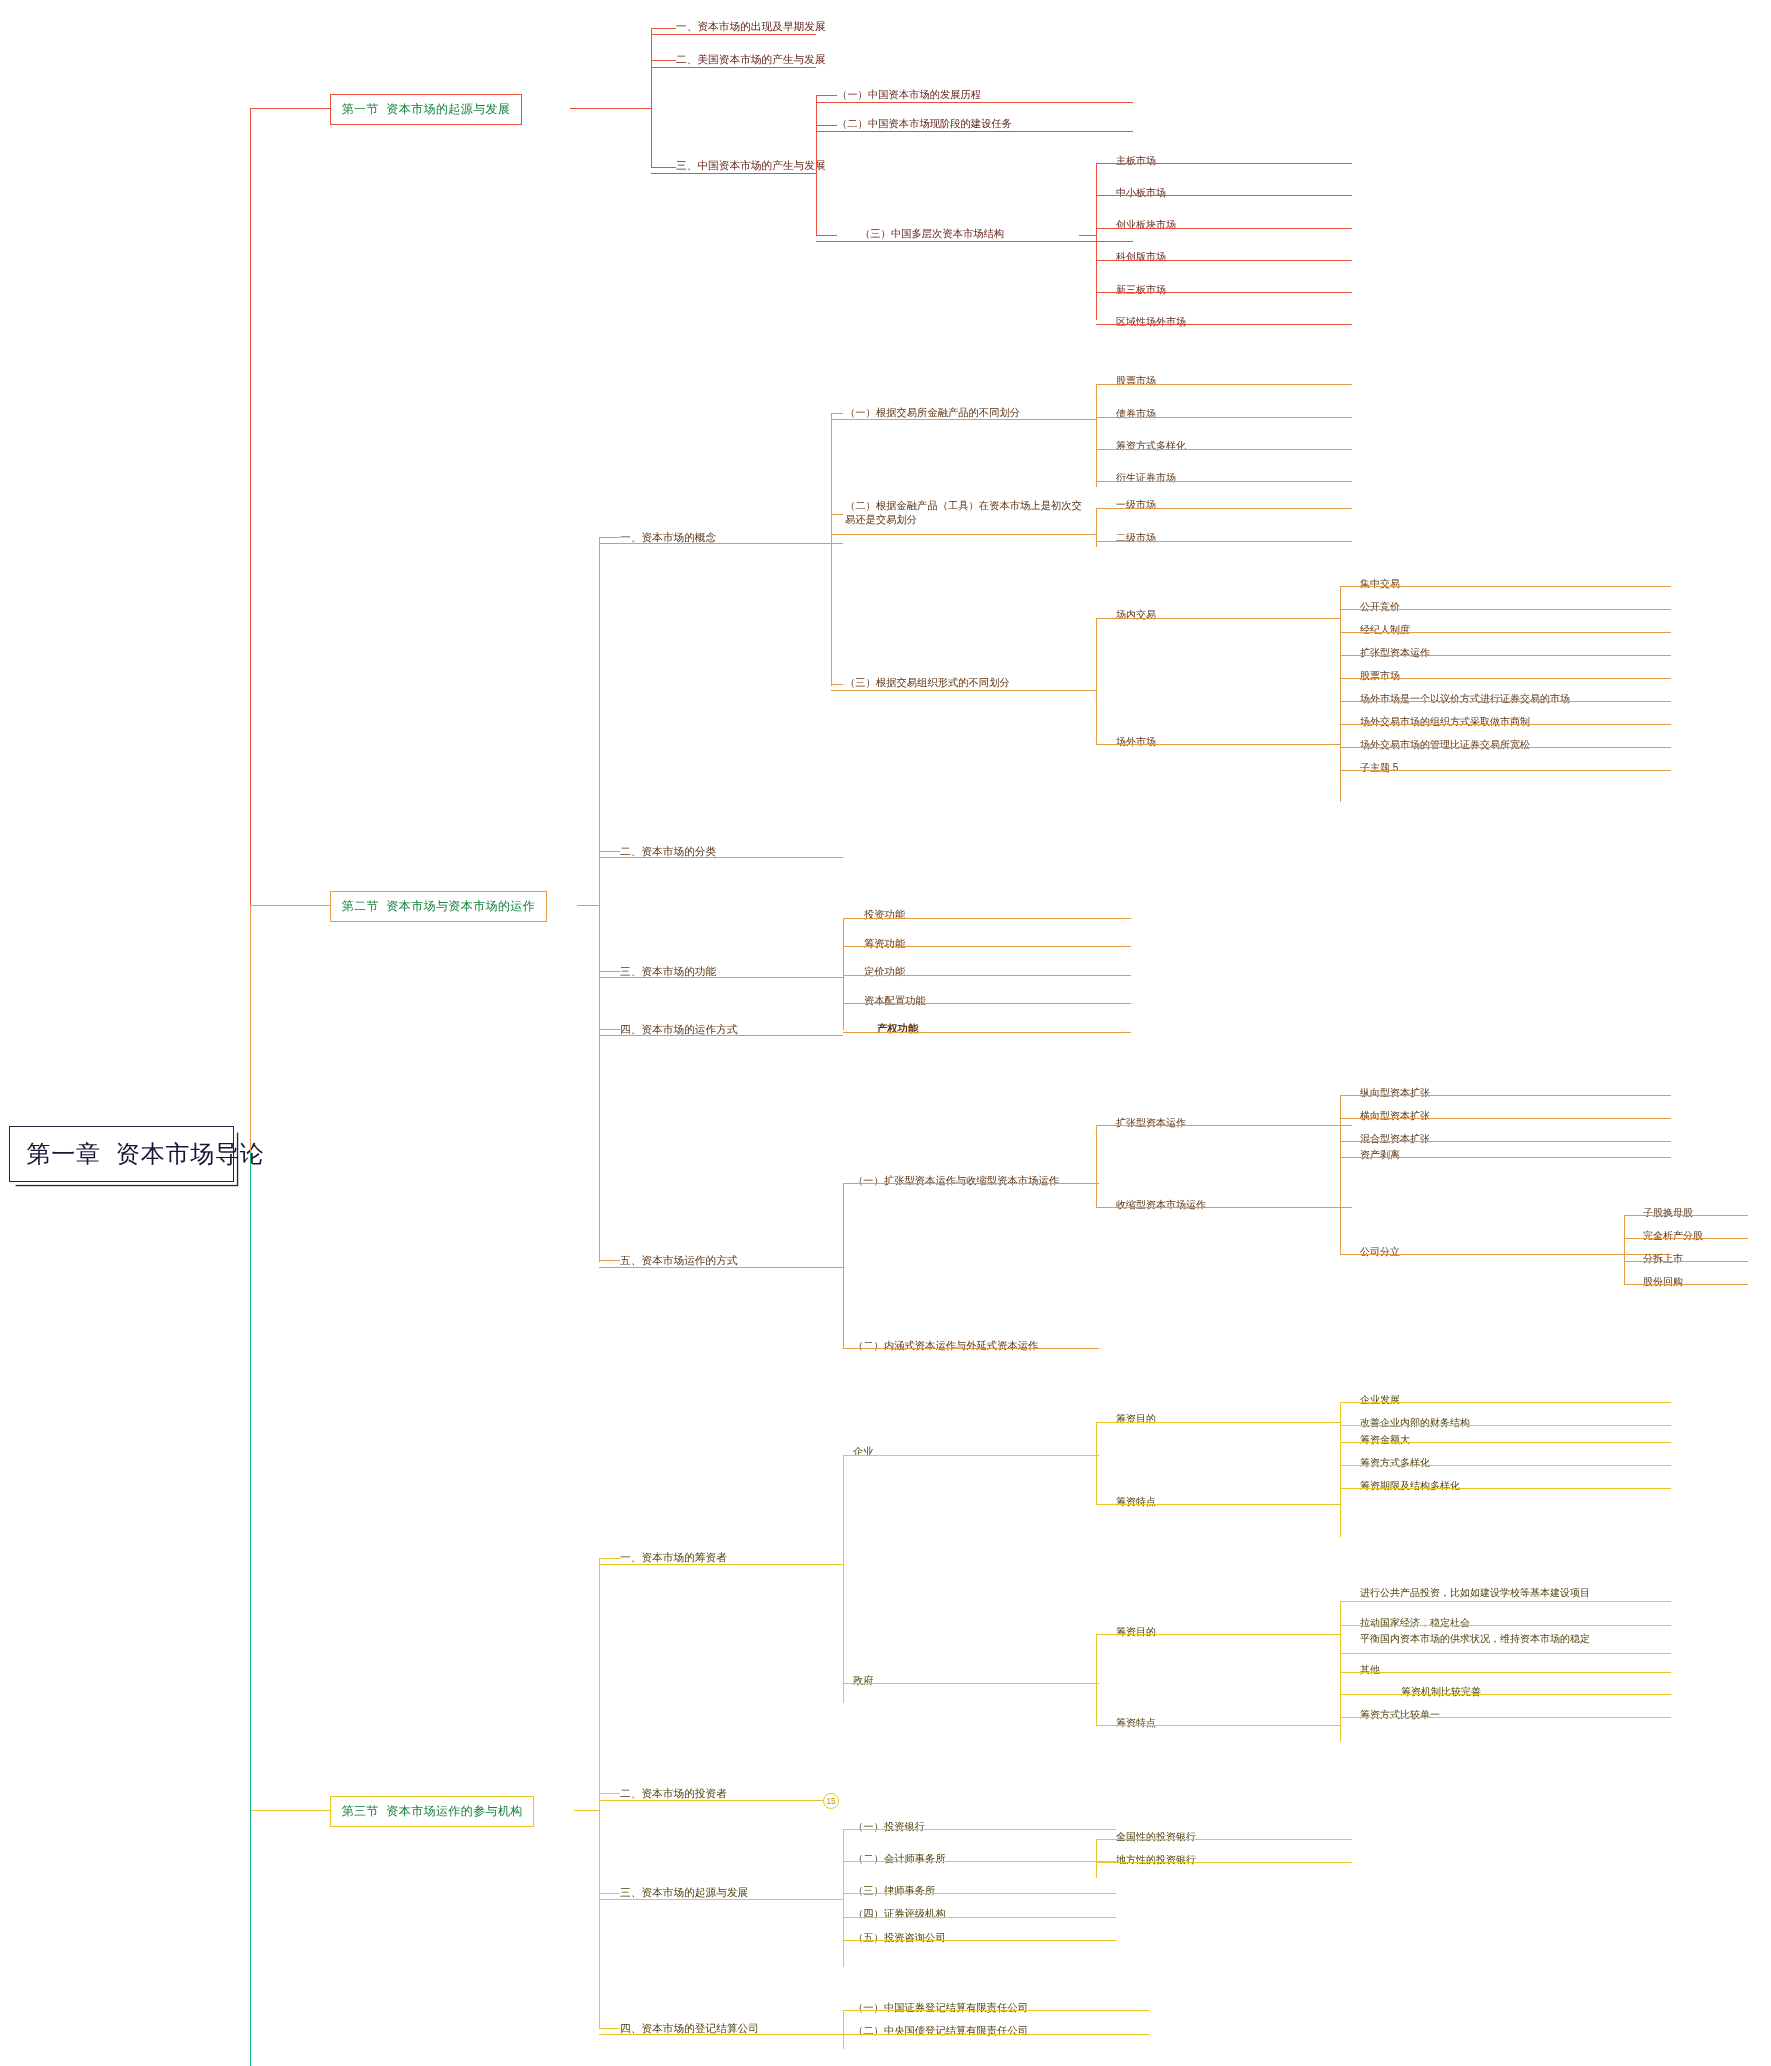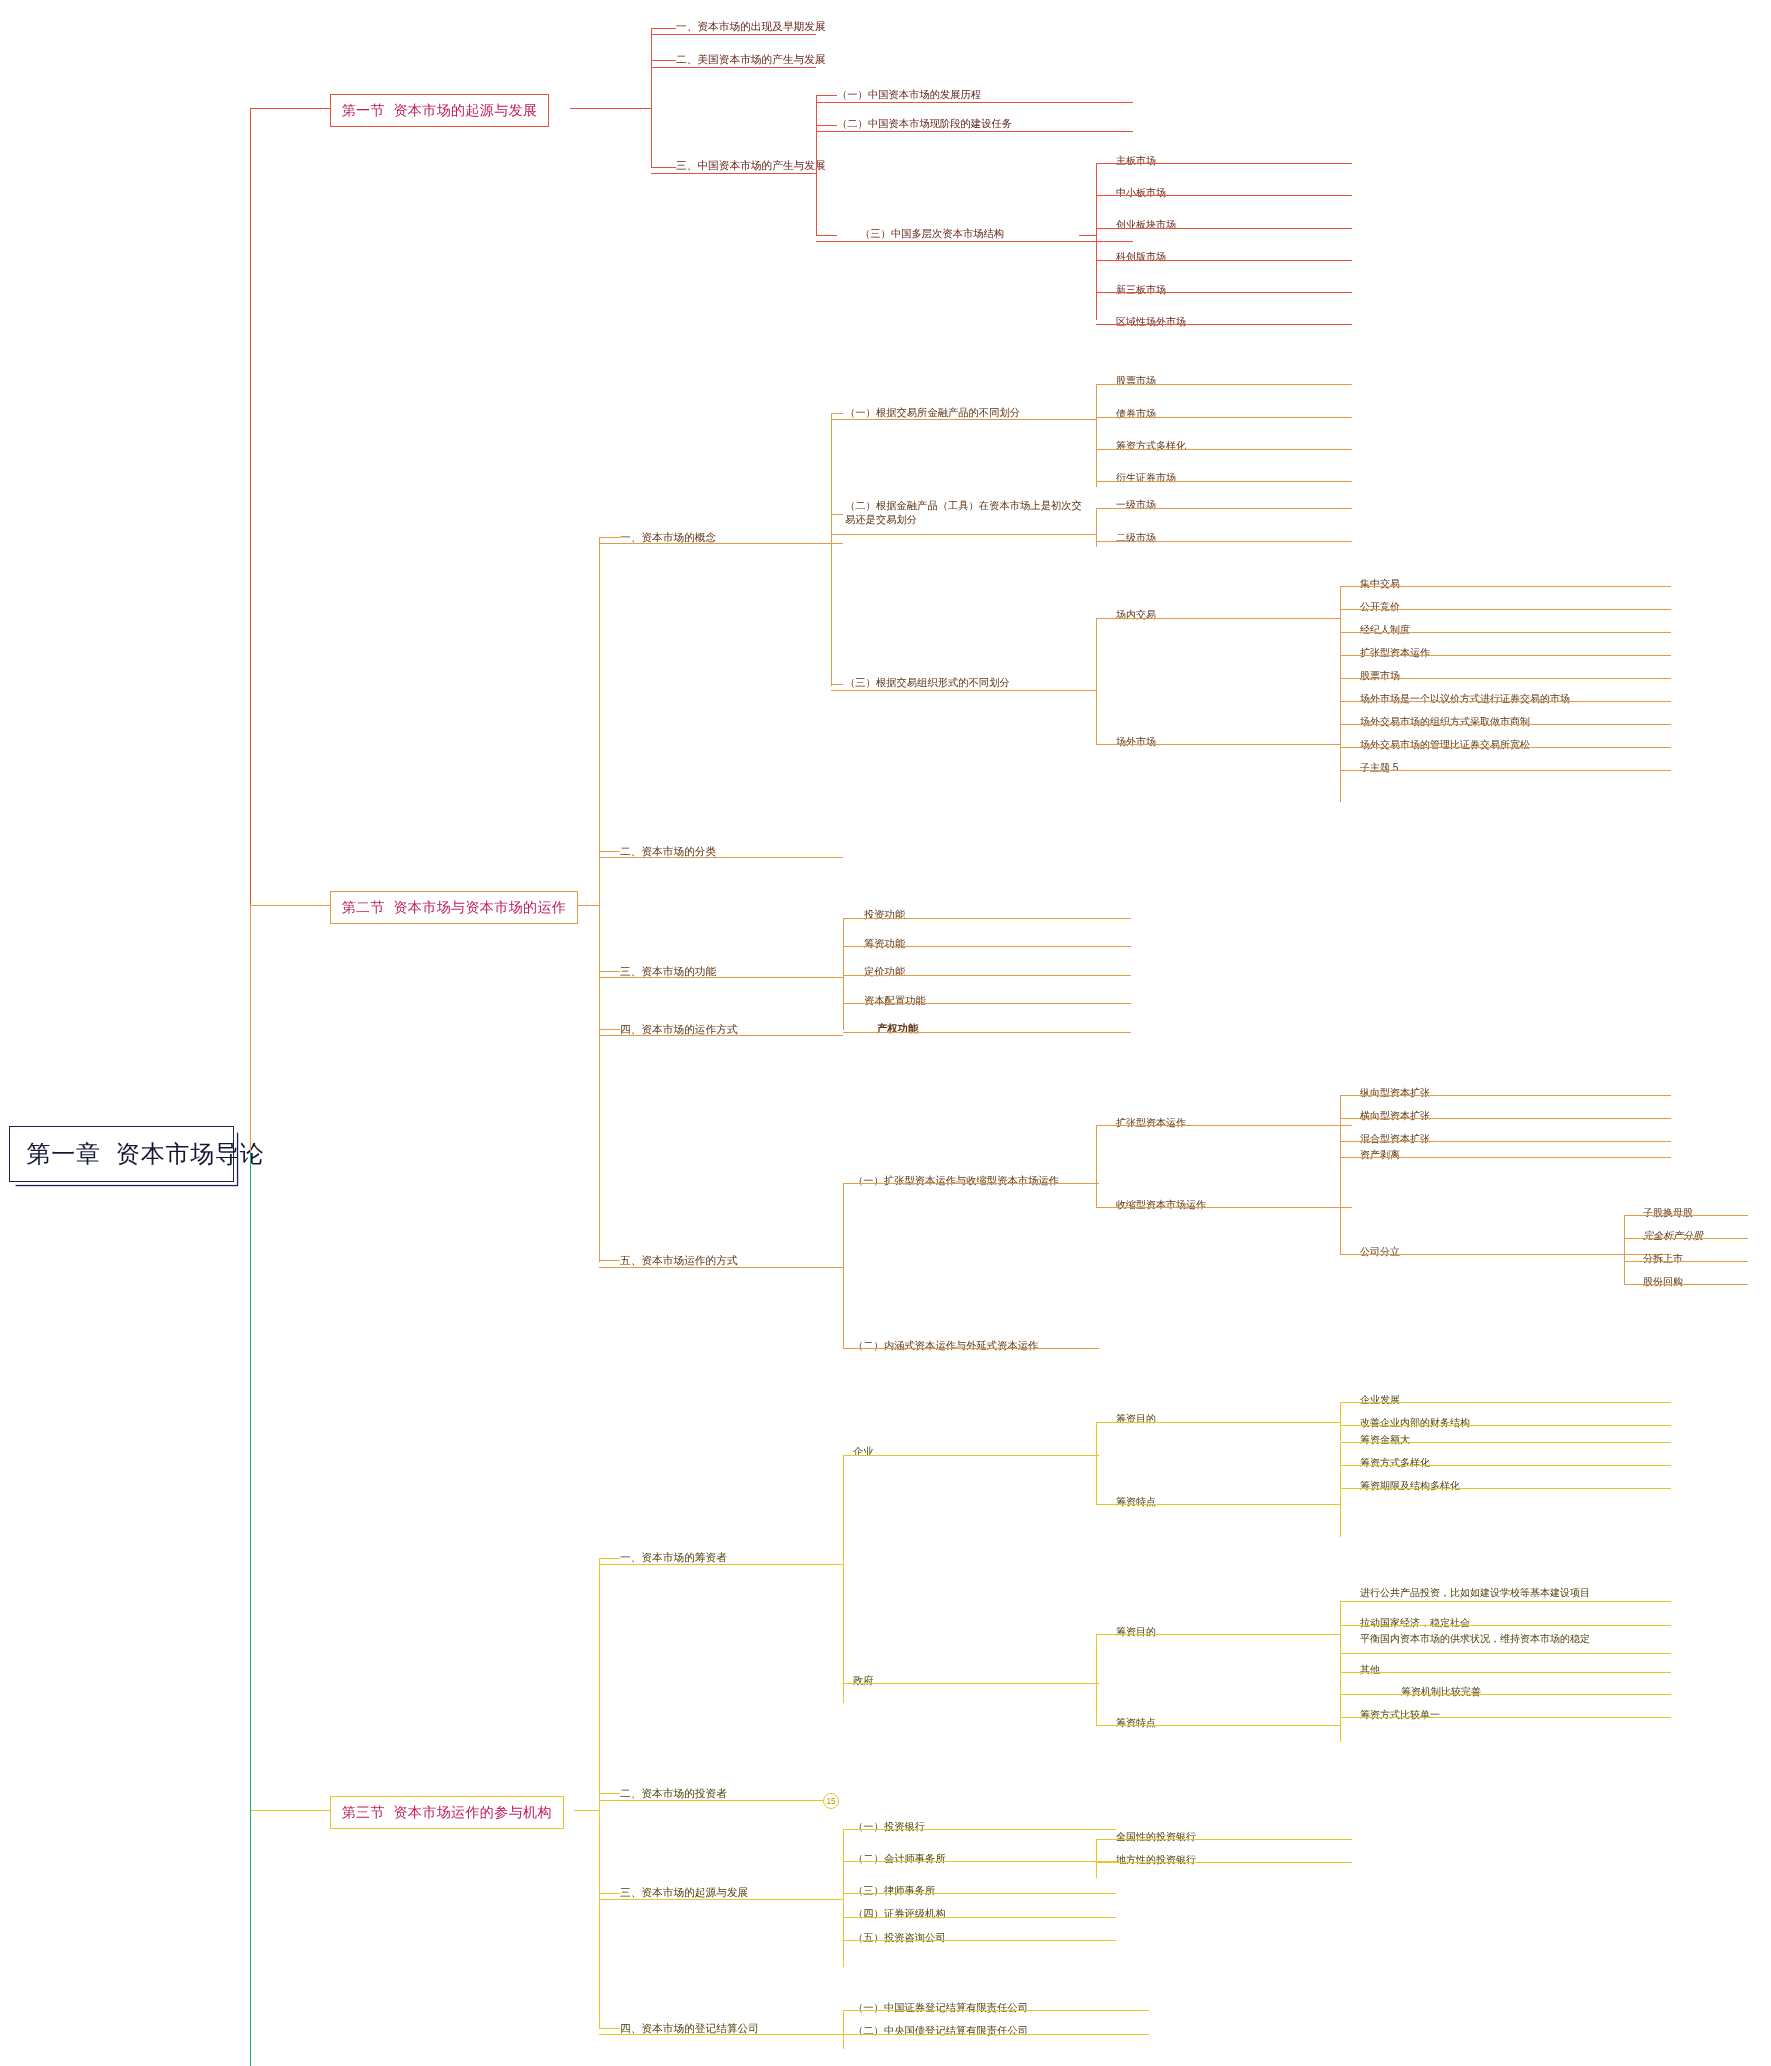--- a/index.html
+++ b/index.html
@@ -11,21 +11,21 @@
   .node.wrap{white-space:normal;}
 
   
   .root{
     border:1.2px solid #20224a;background:#fff;color:#141634;
     font-size:24px;letter-spacing:0.8px;
     padding:10.7px 16.5px;box-shadow:4.1px 4.1px 0 -1.2px #fff, 5.4px 5.4px 0 -1.2px #20224a;
   }
 
   
-  .sec{border:1.2px solid;background:#fff;padding:6.2px 10.7px;font-size:14px;color:#be185d;letter-spacing:0.4px;}
+  .sec{border:1.2px solid;background:#fff;padding:6.2px 10.7px;font-size:12px;color:#15803d;letter-spacing:0.4px;}
 
   .lvl2{font-size:10.7px;}
   .lvl3{font-size:10.3px;}
   .lvl4{font-size:10px;}
   .lvl5{font-size:10px;}
 
   
   .c-red{color:#5e1a10;}
   .c-org{color:#5b3211;}
   .c-yel{color:#4c3f06;}
@@ -243,21 +243,21 @@
   <div class="ln h org" style="left:1331px; top:1207px; width:10px;"></div>
   <div class="node lvl5 c-org" style="left:1360px; top:1148px;">资产剥离</div>
   <div class="shelf org" style="left:1340px; top:1157px; width:331px;"></div>
   <div class="node lvl5 c-org" style="left:1360px; top:1245px;">公司分立</div>
   <div class="shelf org" style="left:1340px; top:1254px; width:331px;"></div>
 
   <div class="ln v org" style="left:1624px; top:1215px; height:70px;"></div>
   <div class="ln h org" style="left:1614px; top:1254px; width:10.7px;"></div>
   <div class="node lvl5 c-org" style="left:1643px; top:1206px;">子股换母股</div>
   <div class="shelf org" style="left:1624px; top:1215px; width:124px;"></div>
-  <div class="node lvl5 c-org" style="left:1643px; top:1229px;font-style:italic;">完全析产分股</div>
+  <div class="node lvl5 c-org" style="left:1643px; top:1229px;">完全析产分股</div>
   <div class="shelf org" style="left:1624px; top:1238px; width:124px;"></div>
   <div class="node lvl5 c-org" style="left:1643px; top:1252px;">分拆上市</div>
   <div class="shelf org" style="left:1624px; top:1261px; width:124px;"></div>
   <div class="node lvl5 c-org" style="left:1643px; top:1275px;">股份回购</div>
   <div class="shelf org" style="left:1624px; top:1284px; width:124px;"></div>
 
   <div class="ln v yel" style="left:250px; top:1152px; height:659px;"></div>
   <div class="ln h yel" style="left:250px; top:1810px; width:80px;"></div>
 
   <div class="node sec" style="left:330px; top:1796px; border-color:#e8c724;">第三节  资本市场运作的参与机构</div>

